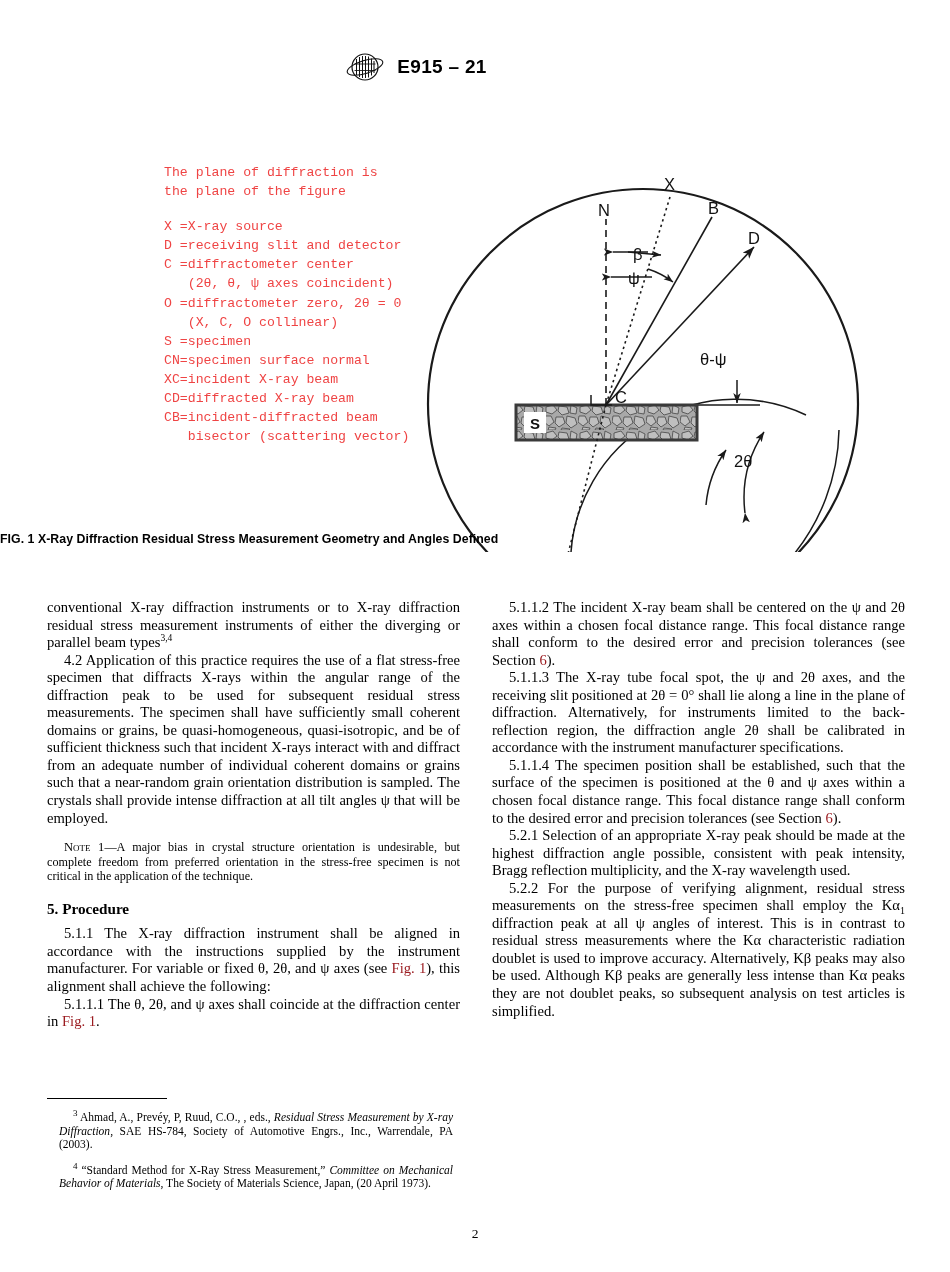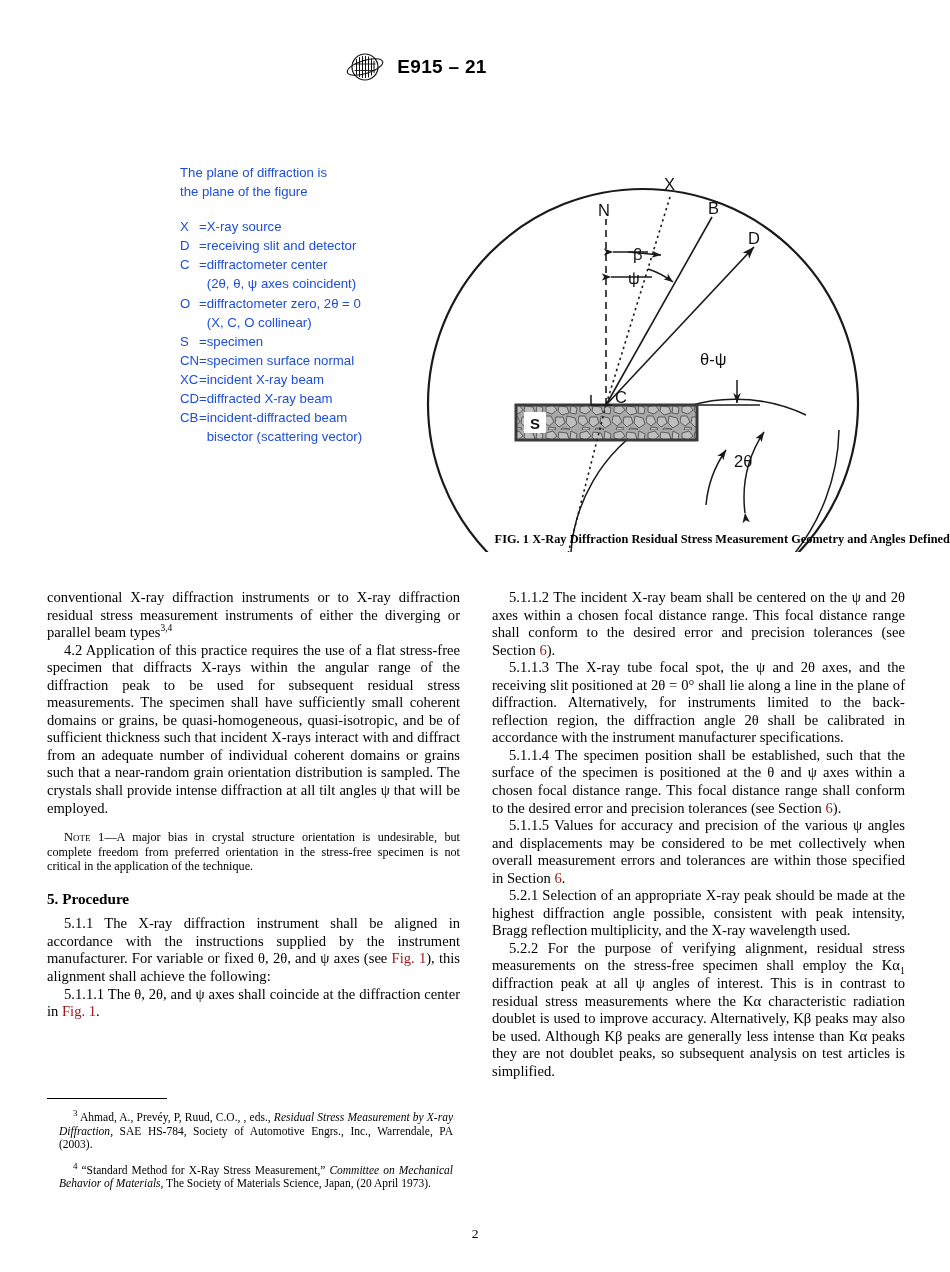--- a/index.html
+++ b/index.html
@@ -50,38 +50,38 @@
   .figure-svg {
     position: absolute;
     top: 0;
     left: 0;
   }
   .fig-caption {
     position: absolute;
     top: 532px;
     left: 0;
     width: 950px;
-    text-align: right;
-    font-family: Liberation Serif, serif;
+    text-align: left;
+    font-family: Liberation Sans, sans-serif;
     font-weight: bold;
     font-size: 12.3px;
     letter-spacing: 0.05px;
   }
 
   
   .columns {
     position: absolute;
     top: 583px;
     left: 47px;
     width: 858px;
     height: 620px;
   }
   .col {
     position: absolute;
-    top: 6px;
+    top: 16px;
     width: 413px;
   }
   .col-left  { left: 0; }
   .col-right { left: 445px; }
 
   p.body {
     margin: 0;
     font-size: 14.6px;
     line-height: 17.55px;
     text-align: justify;
@@ -155,27 +155,27 @@
     top: 1226px;
     left: 0;
     width: 950px;
     text-align: center;
     font-size: 13.5px;
   }
 
   
   .legend-wrap {
     position: absolute;
-    left: 180px;
+    left: 164px;
     top: 72px;
     width: 250px;
-    font-family: Liberation Sans, sans-serif;
+    font-family: Liberation Mono, monospace;
     font-size: 13.2px;
     line-height: 18.6px;
-    color: #1d4ed8;
+    color: #ef4444;
   }
   .legend-intro { margin-bottom: 17px; }
   .legend-table { border-collapse: collapse; }
   .legend-table td {
     vertical-align: top;
     padding: 0 0 0.5px 0;
     font-size: 13.2px;
     line-height: 18.6px;
     white-space: nowrap;
   }
@@ -372,21 +372,20 @@
     <p class="body indent"><span>5.1.1.1  The θ, 2θ, and ψ axes shall coincide at the diffraction center in </span><span class="xref">Fig. 1</span><span>.</span></p>
   </div>
 
   <div class="col col-right">
     <p class="body indent"><span>5.1.1.2  The incident X-ray beam shall be centered on the ψ and 2θ axes within a chosen focal distance range. This focal distance range shall conform to the desired error and precision tolerances (see Section </span><span class="xref">6</span><span>).</span></p>
 
     <p class="body indent">5.1.1.3  The X-ray tube focal spot, the ψ and 2θ axes, and the receiving slit positioned at 2θ = 0° shall lie along a line in the plane of diffraction. Alternatively, for instruments limited to the back-reflection region, the diffraction angle 2θ shall be calibrated in accordance with the instrument manufacturer specifications.</p>
 
     <p class="body indent"><span>5.1.1.4  The specimen position shall be established, such that the surface of the specimen is positioned at the θ and ψ axes within a chosen focal distance range. This focal distance range shall conform to the desired error and precision tolerances (see Section </span><span class="xref">6</span><span>).</span></p>
 
-    <p class="body indent"><span>5.1.1.5  Values for accuracy and precision of the various ψ angles and displacements may be considered to be met collectively when overall measurement errors and tolerances are within those specified in Section </span><span class="xref">6</span><span>.</span></p>
 
 
     <p class="body indent">5.2.1 Selection of an appropriate X-ray peak should be made at the highest diffraction angle possible, consistent with peak intensity, Bragg reflection multiplicity, and the X-ray wavelength used.</p>
 
     <p class="body indent"><span>5.2.2  For the purpose of verifying alignment, residual stress measurements on the stress-free specimen shall employ the Kα</span><sub class="sb">1</sub><span> diffraction peak at all ψ angles of interest. This is in contrast to residual stress measurements where the Kα characteristic radiation doublet is used to improve accuracy. Alternatively, Kβ peaks may also be used. Although Kβ peaks are generally less intense than Kα peaks they are not doublet peaks, so subsequent analysis on test articles is simplified.</span></p>
   </div>
 </div>
 
 <div class="footnotes">
   <div class="fn-rule"></div>

